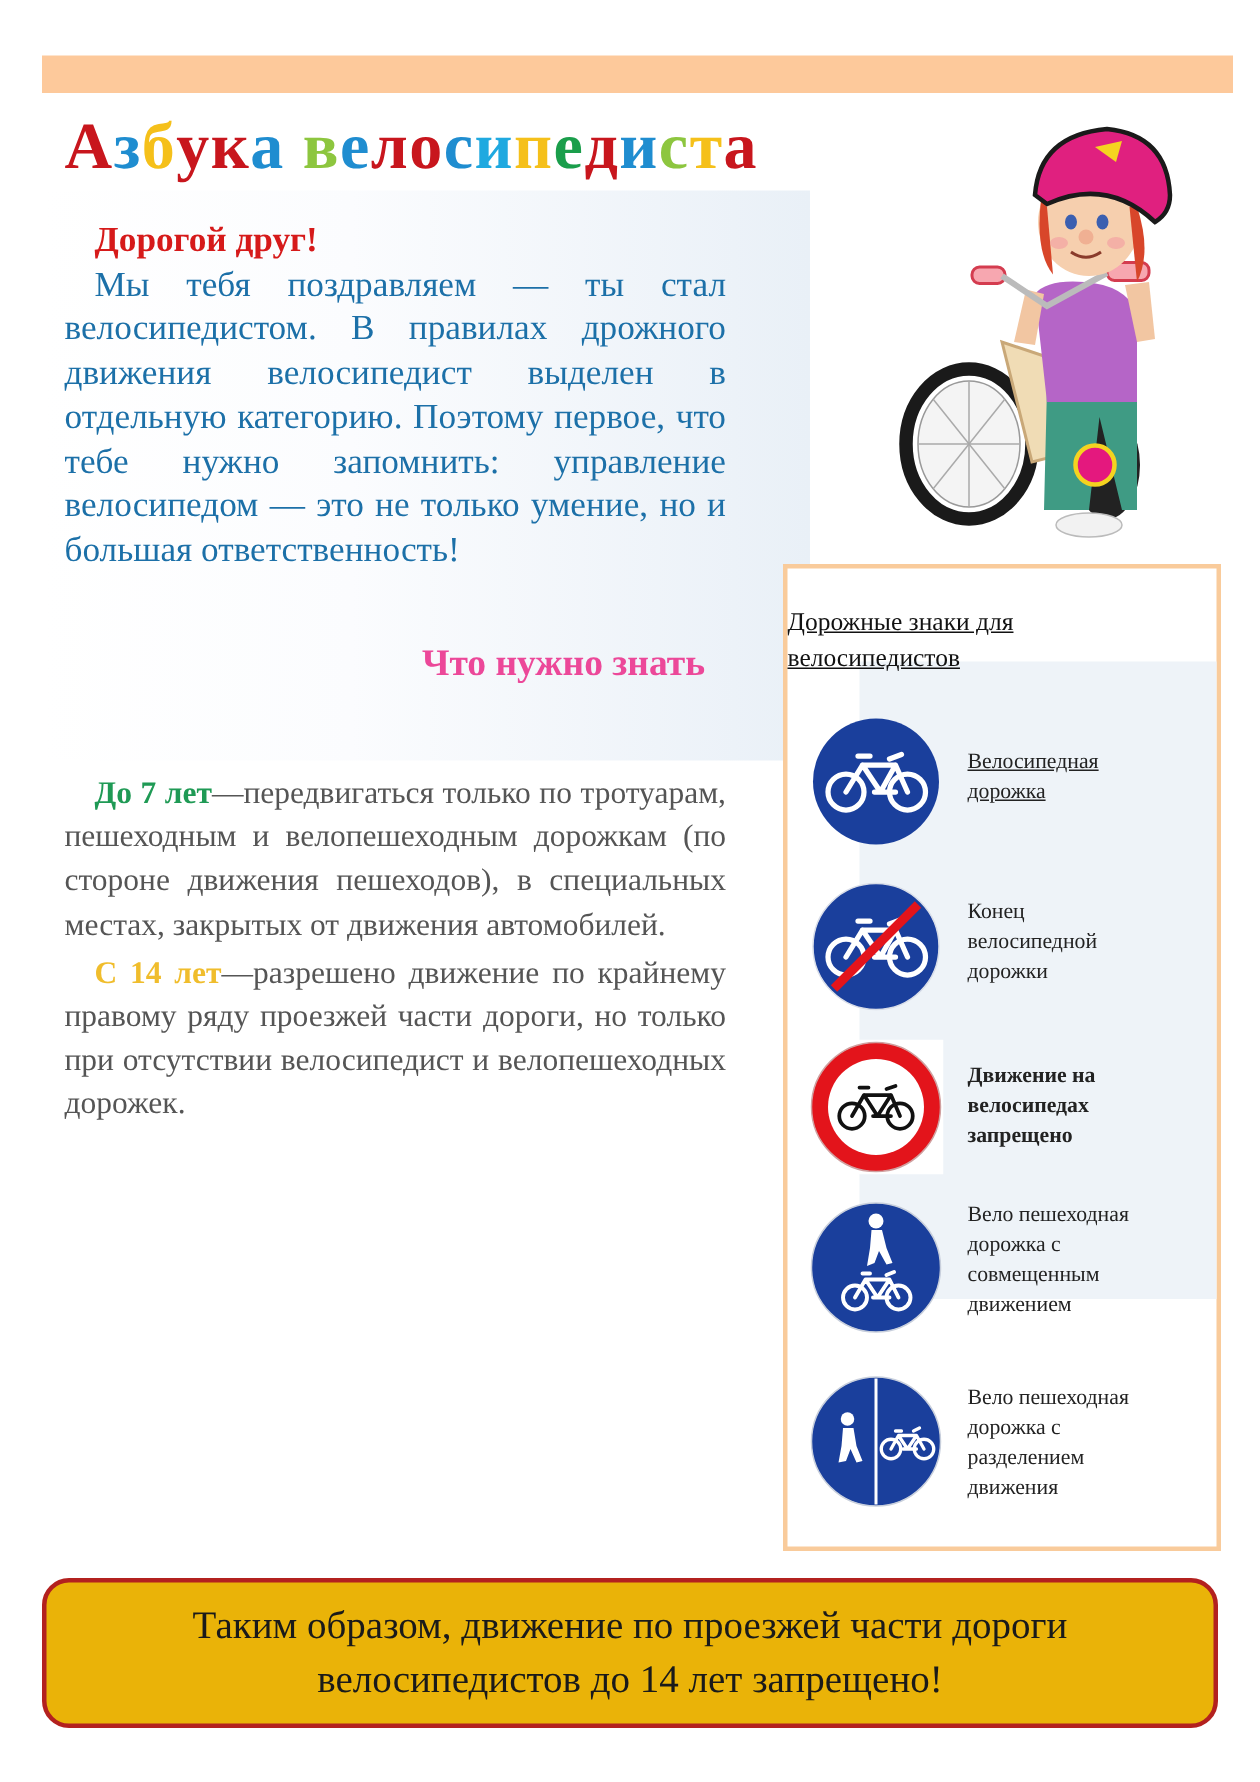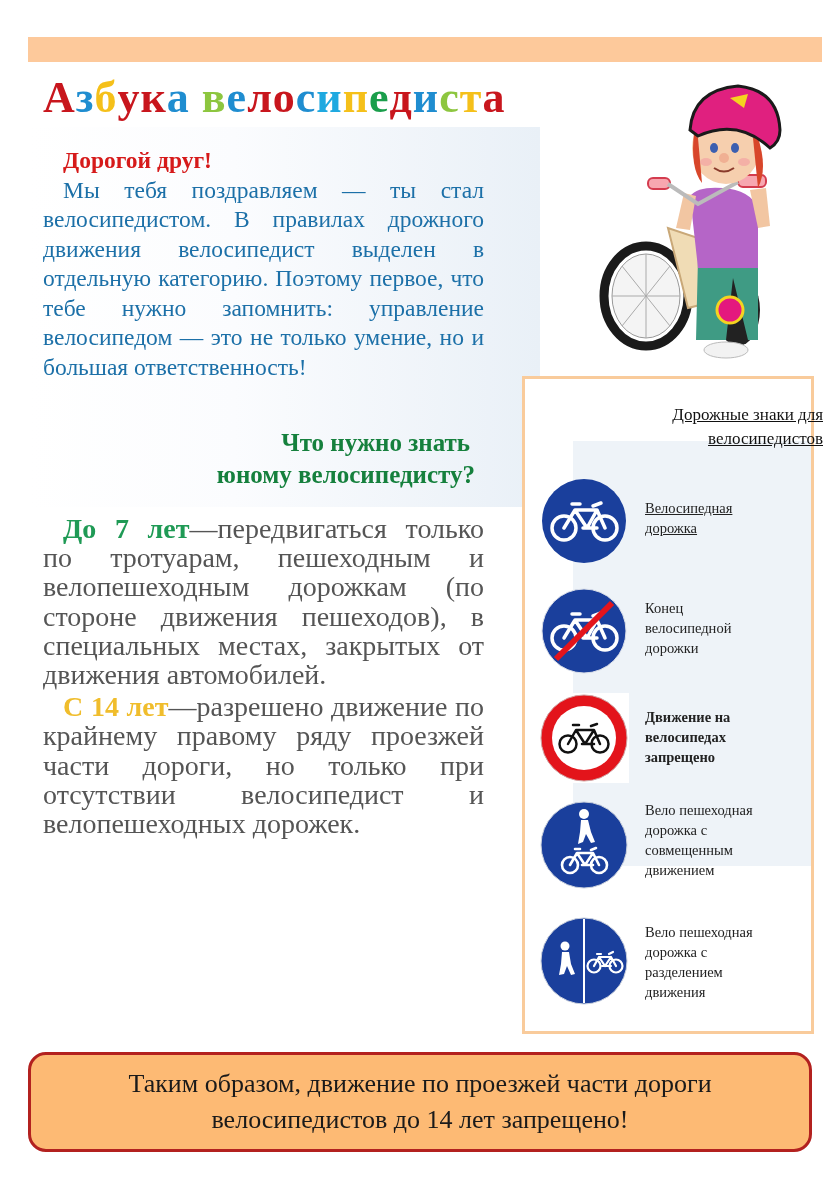--- a/index.html
+++ b/index.html
@@ -28,81 +28,80 @@
       color: #1c70a8; font-family: "Liberation Serif", serif;
       font-size: 23.5px; line-height: 29.5px; text-align: justify;
     }
     .intro .greeting {
       display: block; color: #d61a1a; font-weight: bold; padding-left: 20px;
     }
     .intro .body { text-indent: 20px; display: block; }
 
     .subheading {
       position: absolute; left: 100px; top: 427px; width: 370px;
-      text-align: right; color: #15803d; font-family: "Liberation Serif", serif;
+      text-align: right; color: #ec4899; font-family: "Liberation Serif", serif;
       font-weight: bold; font-size: 25px; line-height: 32px;
     }
     .subheading div:nth-child(2) { margin-right: -5px; }
 
     .rules {
       position: absolute; left: 43px; top: 514px; width: 441px;
       color: #555555; font-family: "Liberation Serif", serif;
-      font-size: 28px; line-height: 29.2px; text-align: justify;
+      font-size: 21px; line-height: 29.2px; text-align: justify;
     }
     .rule { text-indent: 20px; margin-bottom: 3px; }
     .rule .age { font-weight: bold; }
 
     .mascot {
       position: absolute; left: 598px; top: 78px; width: 200px; height: 285px;
     }
 
     .signs-box {
       position: absolute; left: 522px; top: 376px; width: 292px; height: 658px;
       border: 3px solid #f9cb9b; background: #ffffff;
     }
     .signs-inner-bg {
       position: absolute; left: 48px; top: 62px; width: 238px; height: 425px;
       background: #eef3f8;
     }
     .signs-title {
-      position: absolute; left: 12px; top: 24px; width: 100%;
-      text-align: right; font-family: "Liberation Serif", serif;
+      position: absolute; left: 0; top: 24px; width: 100%;
+      text-align: left; font-family: "Liberation Serif", serif;
       font-size: 17px; line-height: 24px; color: #111; text-decoration: underline;
     }
     .sign-row { position: absolute; left: 14px; width: 270px; height: 90px; }
     .sign-icon { position: absolute; left: 0; top: 0; width: 90px; height: 90px; }
     .sign-label {
       position: absolute; left: 106px; font-family: "Liberation Serif", serif;
       font-size: 14.5px; line-height: 20px; color: #222;
     }
 
     .conclusion {
       position: absolute; left: 28px; top: 1052px; width: 784px; height: 100px;
-      background: #fdba74; border: 3px solid #b3211f; border-radius: 18px;
+      background: #eab308; border: 3px solid #b3211f; border-radius: 18px;
       display: flex; flex-direction: column; justify-content: center; align-items: center;
       font-family: "Liberation Serif", serif; font-size: 26px; line-height: 36px; color: #1a1a1a;
     }
   </style>
 </head>
 <body>
 
 <div class="top-banner"></div>
 
 <h1 class="title" id="title"><span style="color: rgb(200, 22, 29);">А</span><span style="color: rgb(31, 141, 208);">з</span><span style="color: rgb(245, 192, 26);">б</span><span style="color: rgb(200, 22, 29);">у</span><span style="color: rgb(200, 22, 29);">к</span><span style="color: rgb(31, 141, 208);">а</span><span style="color: rgb(0, 0, 0);">&nbsp;</span><span style="color: rgb(141, 198, 63);">в</span><span style="color: rgb(31, 141, 208);">е</span><span style="color: rgb(200, 22, 29);">л</span><span style="color: rgb(200, 22, 29);">о</span><span style="color: rgb(31, 141, 208);">с</span><span style="color: rgb(31, 169, 224);">и</span><span style="color: rgb(245, 192, 26);">п</span><span style="color: rgb(26, 158, 75);">е</span><span style="color: rgb(200, 22, 29);">д</span><span style="color: rgb(31, 141, 208);">и</span><span style="color: rgb(141, 198, 63);">с</span><span style="color: rgb(245, 192, 26);">т</span><span style="color: rgb(200, 22, 29);">а</span></h1>
 
 <div class="intro-panel"></div>
 
 <div class="intro">
   <span class="greeting">Дорогой друг!</span>
   <span class="body">Мы тебя поздравляем — ты стал велосипедистом. В правилах дрожного движения велосипедист выделен в отдельную категорию. Поэтому первое, что тебе нужно запомнить: управление велосипедом — это не только умение, но и большая ответственность!</span>
 </div>
 
 <div class="subheading">
   <div>Что нужно знать</div>
-  <div>юному велосипедисту?</div>
 </div>
 
 <div class="rules">
   <p class="rule"><span class="age" id="age0" style="color: rgb(31, 154, 85);">До 7 лет</span><span>—передвигаться только по тротуарам, пешеходным и велопешеходным дорожкам (по стороне движения пешеходов), в специальных местах, закрытых от движения автомобилей.</span></p>
   <p class="rule"><span class="age" id="age2" style="color: rgb(240, 189, 44);">С 14 лет</span><span>—разрешено движение по крайнему правому ряду проезжей части дороги, но только при отсутствии велосипедист и велопешеходных дорожек.</span></p>
 </div>
 
 <svg class="mascot" viewBox="0 0 200 285">
 
   <ellipse cx="48" cy="218" rx="42" ry="50" fill="none" stroke="#1a1a1a" stroke-width="9"></ellipse>

